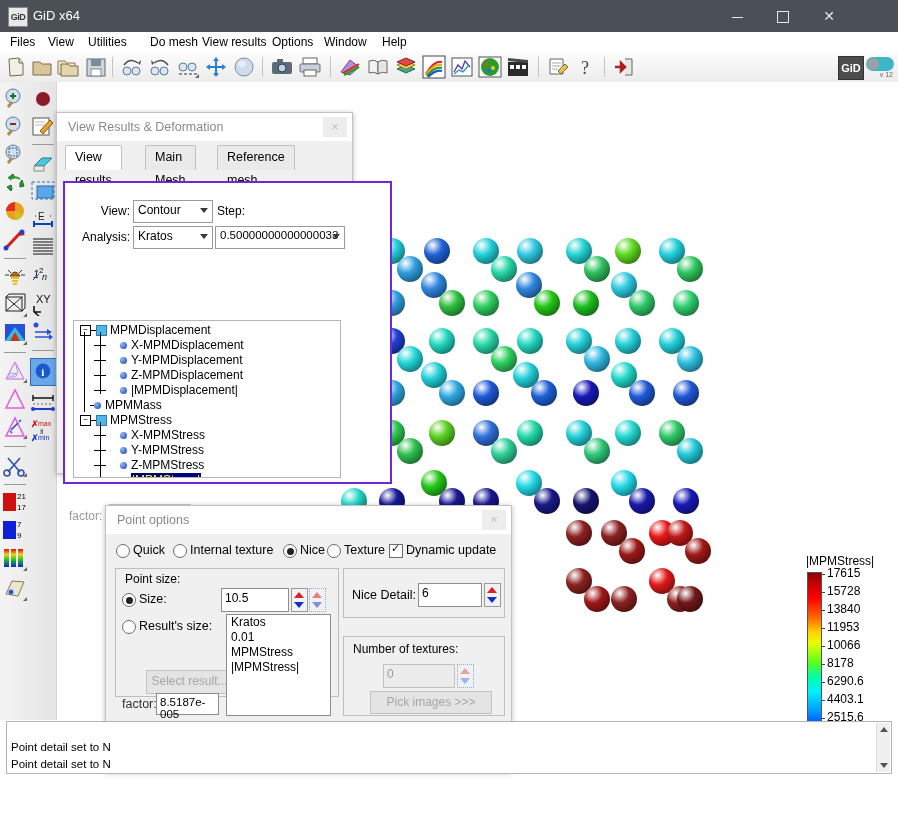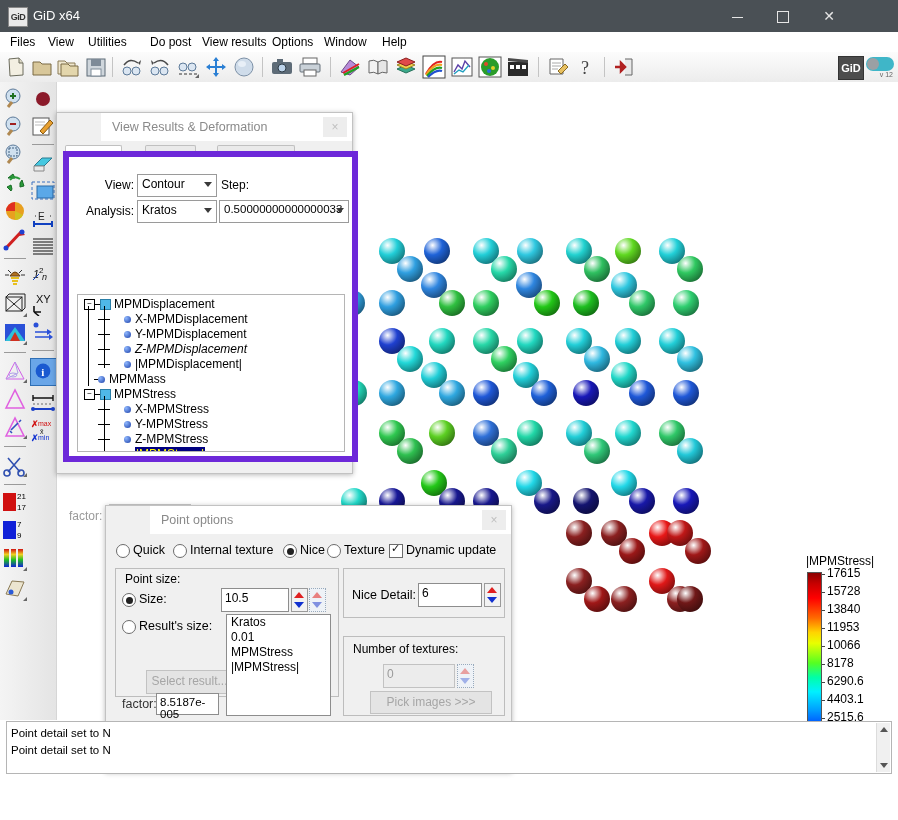--- a/index.html
+++ b/index.html
@@ -58,32 +58,32 @@
       #8b0000 0%, #c80000 6%, #ff0000 14%, #ff6a00 25%, #ffd400 33%,
       #e8ff00 39%, #55ff22 50%, #00ffa8 58%, #00f0ff 66%,
       #00a0ff 76%, #0040ff 86%, #0018c8 94%, #00007a 100%);
     border:1px solid #555;}
   .lg-tick{position:absolute;left:820px;width:3px;height:1px;background:#444;}
   .lg-val{position:absolute;left:825px;font-size:12px;color:#000;line-height:10px;}
 
   
   .dlg{position:absolute;background:#f0f0f0;border:1px solid #c2c2c2;
     box-shadow:0 1px 5px rgba(0,0,0,.28);}
-  .dlg-title{height:28px;background:#fff;position:relative;margin-left:44px;}
+  .dlg-title{height:28px;background:#fff;position:relative;}
   .dlg-title span.t{position:absolute;left:11px;top:7px;font-size:12.5px;color:#8a8a8a;}
   .dlg-x{position:absolute;right:5px;top:4px;width:24px;height:20px;background:#ededed;
     color:#c0c0c0;text-align:center;line-height:20px;font-size:12px;}
 
   
   #vrd{left:56px;top:112px;width:295px;height:360px;}
   .vr-tabs{position:absolute;left:8px;top:32px;height:24px;}
   .vr-tab{position:absolute;top:0;height:24px;line-height:23px;padding:0 9px;font-size:12.5px;
     border:1px solid #c0c0c0;border-bottom:none;background:#eaeaea;border-radius:2px 2px 0 0;}
   .vr-tab.active{background:#fff;font-weight:normal;}
-  .vr-panel{position:absolute;left:6px;top:38px;width:283px;height:299px;background:#fff;border:6px solid #6d28d9;}
+  .vr-panel{position:absolute;left:6px;top:68px;width:283px;height:299px;background:#fff;border:2px solid #6d28d9;padding-left:42px;}
   .lbl-r{position:absolute;font-size:12px;text-align:right;}
   .combo{position:absolute;height:21px;background:#fff;border:1px solid #9a9a9a;font-size:12px;}
   .combo .txt{position:absolute;left:4px;top:2px;}
   .combo .arr{position:absolute;right:4px;top:7px;width:0;height:0;
     border-left:4px solid transparent;border-right:4px solid transparent;border-top:5px solid #3a3a3a;}
   .tree{position:absolute;left:8px;top:137px;width:266px;height:156px;background:#fff;border:1px solid #b5b5b5;overflow:hidden;}
   .tnode{position:absolute;height:15px;font-size:12px;line-height:15px;white-space:nowrap;}
   .tbox{position:absolute;width:9px;height:9px;border:1px solid #000;background:#fff;font-size:8px;
     line-height:7px;text-align:center;color:#000;}
   .tsq{position:absolute;width:9px;height:9px;background:#4fb8e8;border:1px solid #2a7fa8;}
@@ -110,21 +110,21 @@
   .txtin.dis{background:#ececec;border-color:#c2c2c2;color:#9a9a9a;}
   .spin{position:absolute;width:15px;height:22px;border:1px solid #9a9a9a;background:#f2f2f2;}
   .sp-up,.sp-dn{position:absolute;left:2px;width:0;height:0;border-left:5px solid transparent;border-right:5px solid transparent;}
   .sp-up{top:3px;border-bottom:6px solid #e02020;}
   .sp-dn{bottom:3px;border-top:6px solid #1030d0;}
   .listbox{position:absolute;background:#fff;border:1px solid #8d8d8d;font-size:12px;overflow:hidden;}
   .listbox div{padding-left:4px;height:15px;line-height:15px;}
 
   
   .logbox{position:absolute;left:6px;top:721px;width:884px;height:51px;background:#fff;border:1px solid #b5b5b5;}
-  .logline{position:absolute;left:4px;font-size:11.5px;white-space:nowrap;}
+  .logline{position:absolute;left:4px;font-size:11.5px;white-space:nowrap;margin-top:14px;}
   .sbar{position:absolute;right:1px;top:1px;width:13px;height:49px;background:#f0f0f0;border-left:1px solid #dcdcdc;}
   .sb-ar{position:absolute;left:3px;width:0;height:0;border-left:4px solid transparent;border-right:4px solid transparent;}
   .cmdrow{position:absolute;left:0;top:775px;width:898px;height:24px;background:#f0f0f0;}
   .cmd-lbl{position:absolute;left:8px;top:4px;font-size:12px;}
   .cmd-in{position:absolute;left:80px;top:2px;width:767px;height:19px;background:#fff;border:1px solid #a0a0a0;}
   .cmd-ic1{position:absolute;left:852px;top:3px;width:17px;height:17px;background:#1e7a30;border:1px solid #333;}
   .cmd-ic2{position:absolute;left:874px;top:3px;width:17px;height:17px;
     background:repeating-linear-gradient(0deg,#888 0 1px,#fff 1px 5px),repeating-linear-gradient(90deg,#888 0 1px,transparent 1px 5px);}
   .statusbar{position:absolute;left:0;top:799px;width:898px;height:21px;background:#eaeaea;border-top:1px solid #cfcfcf;}
   .st{position:absolute;top:4px;font-size:11.5px;color:#111;}
@@ -139,21 +139,21 @@
     <div class="tb-app">GiD x64</div>
     <div class="tb-btn tb-min"><span></span></div>
     <div class="tb-btn tb-max"><span></span></div>
     <div class="tb-btn tb-close"><span>✕</span></div>
   </div>
 
   <div class="menubar">
     <div class="menu-item" style="left:6px">Files</div>
     <div class="menu-item" style="left:44px">View</div>
     <div class="menu-item" style="left:84px">Utilities</div>
-    <div class="menu-item" style="left:146px">Do post</div>
+    <div class="menu-item" style="left:146px">Do mesh</div>
     <div class="menu-item" style="left:198px">View results</div>
     <div class="menu-item" style="left:268px">Options</div>
     <div class="menu-item" style="left:320px">Window</div>
     <div class="menu-item" style="left:378px">Help</div>
   </div>
 
   <div class="toolbar-top">
     <div class="tbtn" style="left:4px">
       <svg width="24" height="24" viewBox="0 0 24 24">
           <path d="M5 4 L15 3 L19 8 L19 20 L6 21 Z" fill="#f3efe2" stroke="#6b6b5c"></path>
@@ -629,21 +629,21 @@
           <div class="tsq" style="left: 22px; top: 4px;"></div>
           <div class="tnode" style="left: 36px; top: 2px;"><span>MPMDisplacement</span></div>
           <div class="tline" style="left: 20px; top: 24px; width: 12px; height: 1px;"></div>
           <div class="tdot" style="left: 46px; top: 21px;"></div>
           <div class="tnode" style="left: 57px; top: 17px;"><span>X-MPMDisplacement</span></div>
           <div class="tline" style="left: 20px; top: 39px; width: 12px; height: 1px;"></div>
           <div class="tdot" style="left: 46px; top: 36px;"></div>
           <div class="tnode" style="left: 57px; top: 32px;"><span>Y-MPMDisplacement</span></div>
           <div class="tline" style="left: 20px; top: 54px; width: 12px; height: 1px;"></div>
           <div class="tdot" style="left: 46px; top: 51px;"></div>
-          <div class="tnode" style="left: 57px; top: 47px; font-style: italic;"><span>Z-MPMDisplacement</span></div>
+          <div class="tnode" style="left: 57px; top: 47px;"><span>Z-MPMDisplacement</span></div>
           <div class="tline" style="left: 20px; top: 69px; width: 12px; height: 1px;"></div>
           <div class="tdot" style="left: 46px; top: 66px;"></div>
           <div class="tnode" style="left: 57px; top: 62px;"><span>|MPMDisplacement|</span></div>
           <div class="tline" style="left: 16px; top: 84px; width: 6px; height: 1px;"></div>
           <div class="tdot" style="left: 20px; top: 81px;"></div>
           <div class="tnode" style="left: 31px; top: 77px;"><span>MPMMass</span></div>
           <div class="tline" style="left: 16px; top: 99px; width: 6px; height: 1px;"></div>
           <div class="tbox" style="left: 6px; top: 94px;">−</div>
           <div class="tsq" style="left: 22px; top: 94px;"></div>
           <div class="tnode" style="left: 36px; top: 92px;"><span>MPMStress</span></div>

